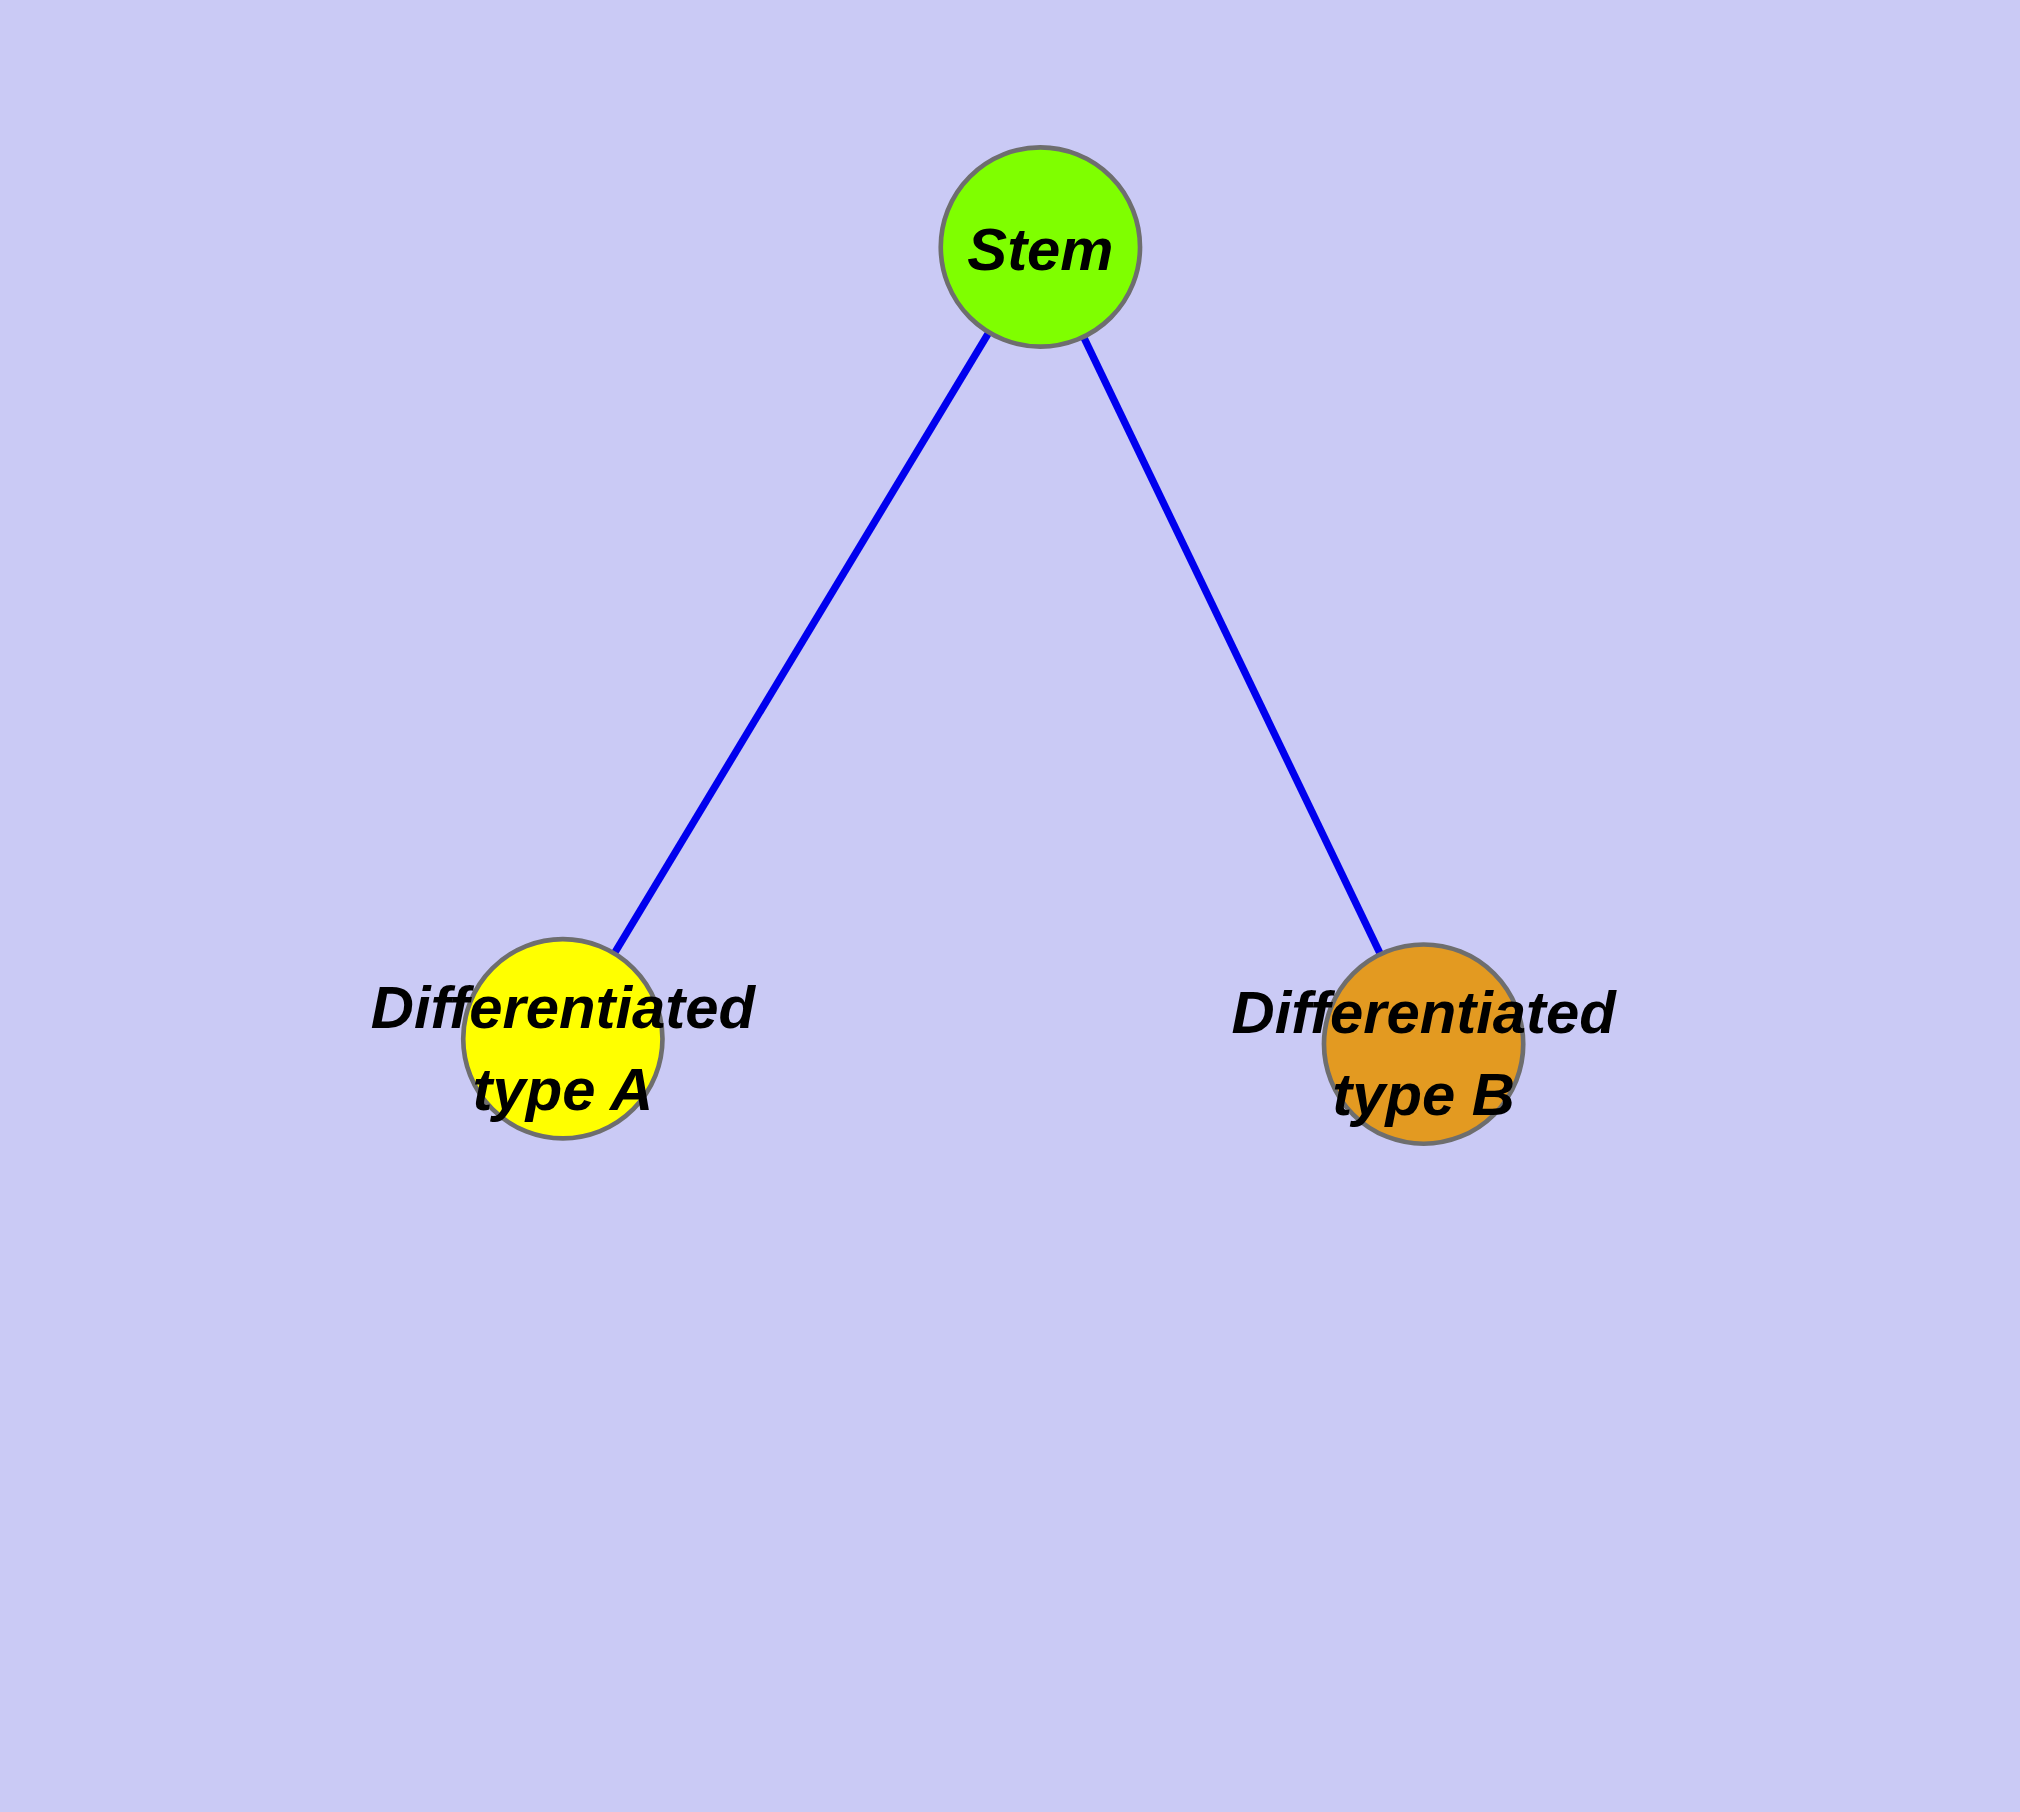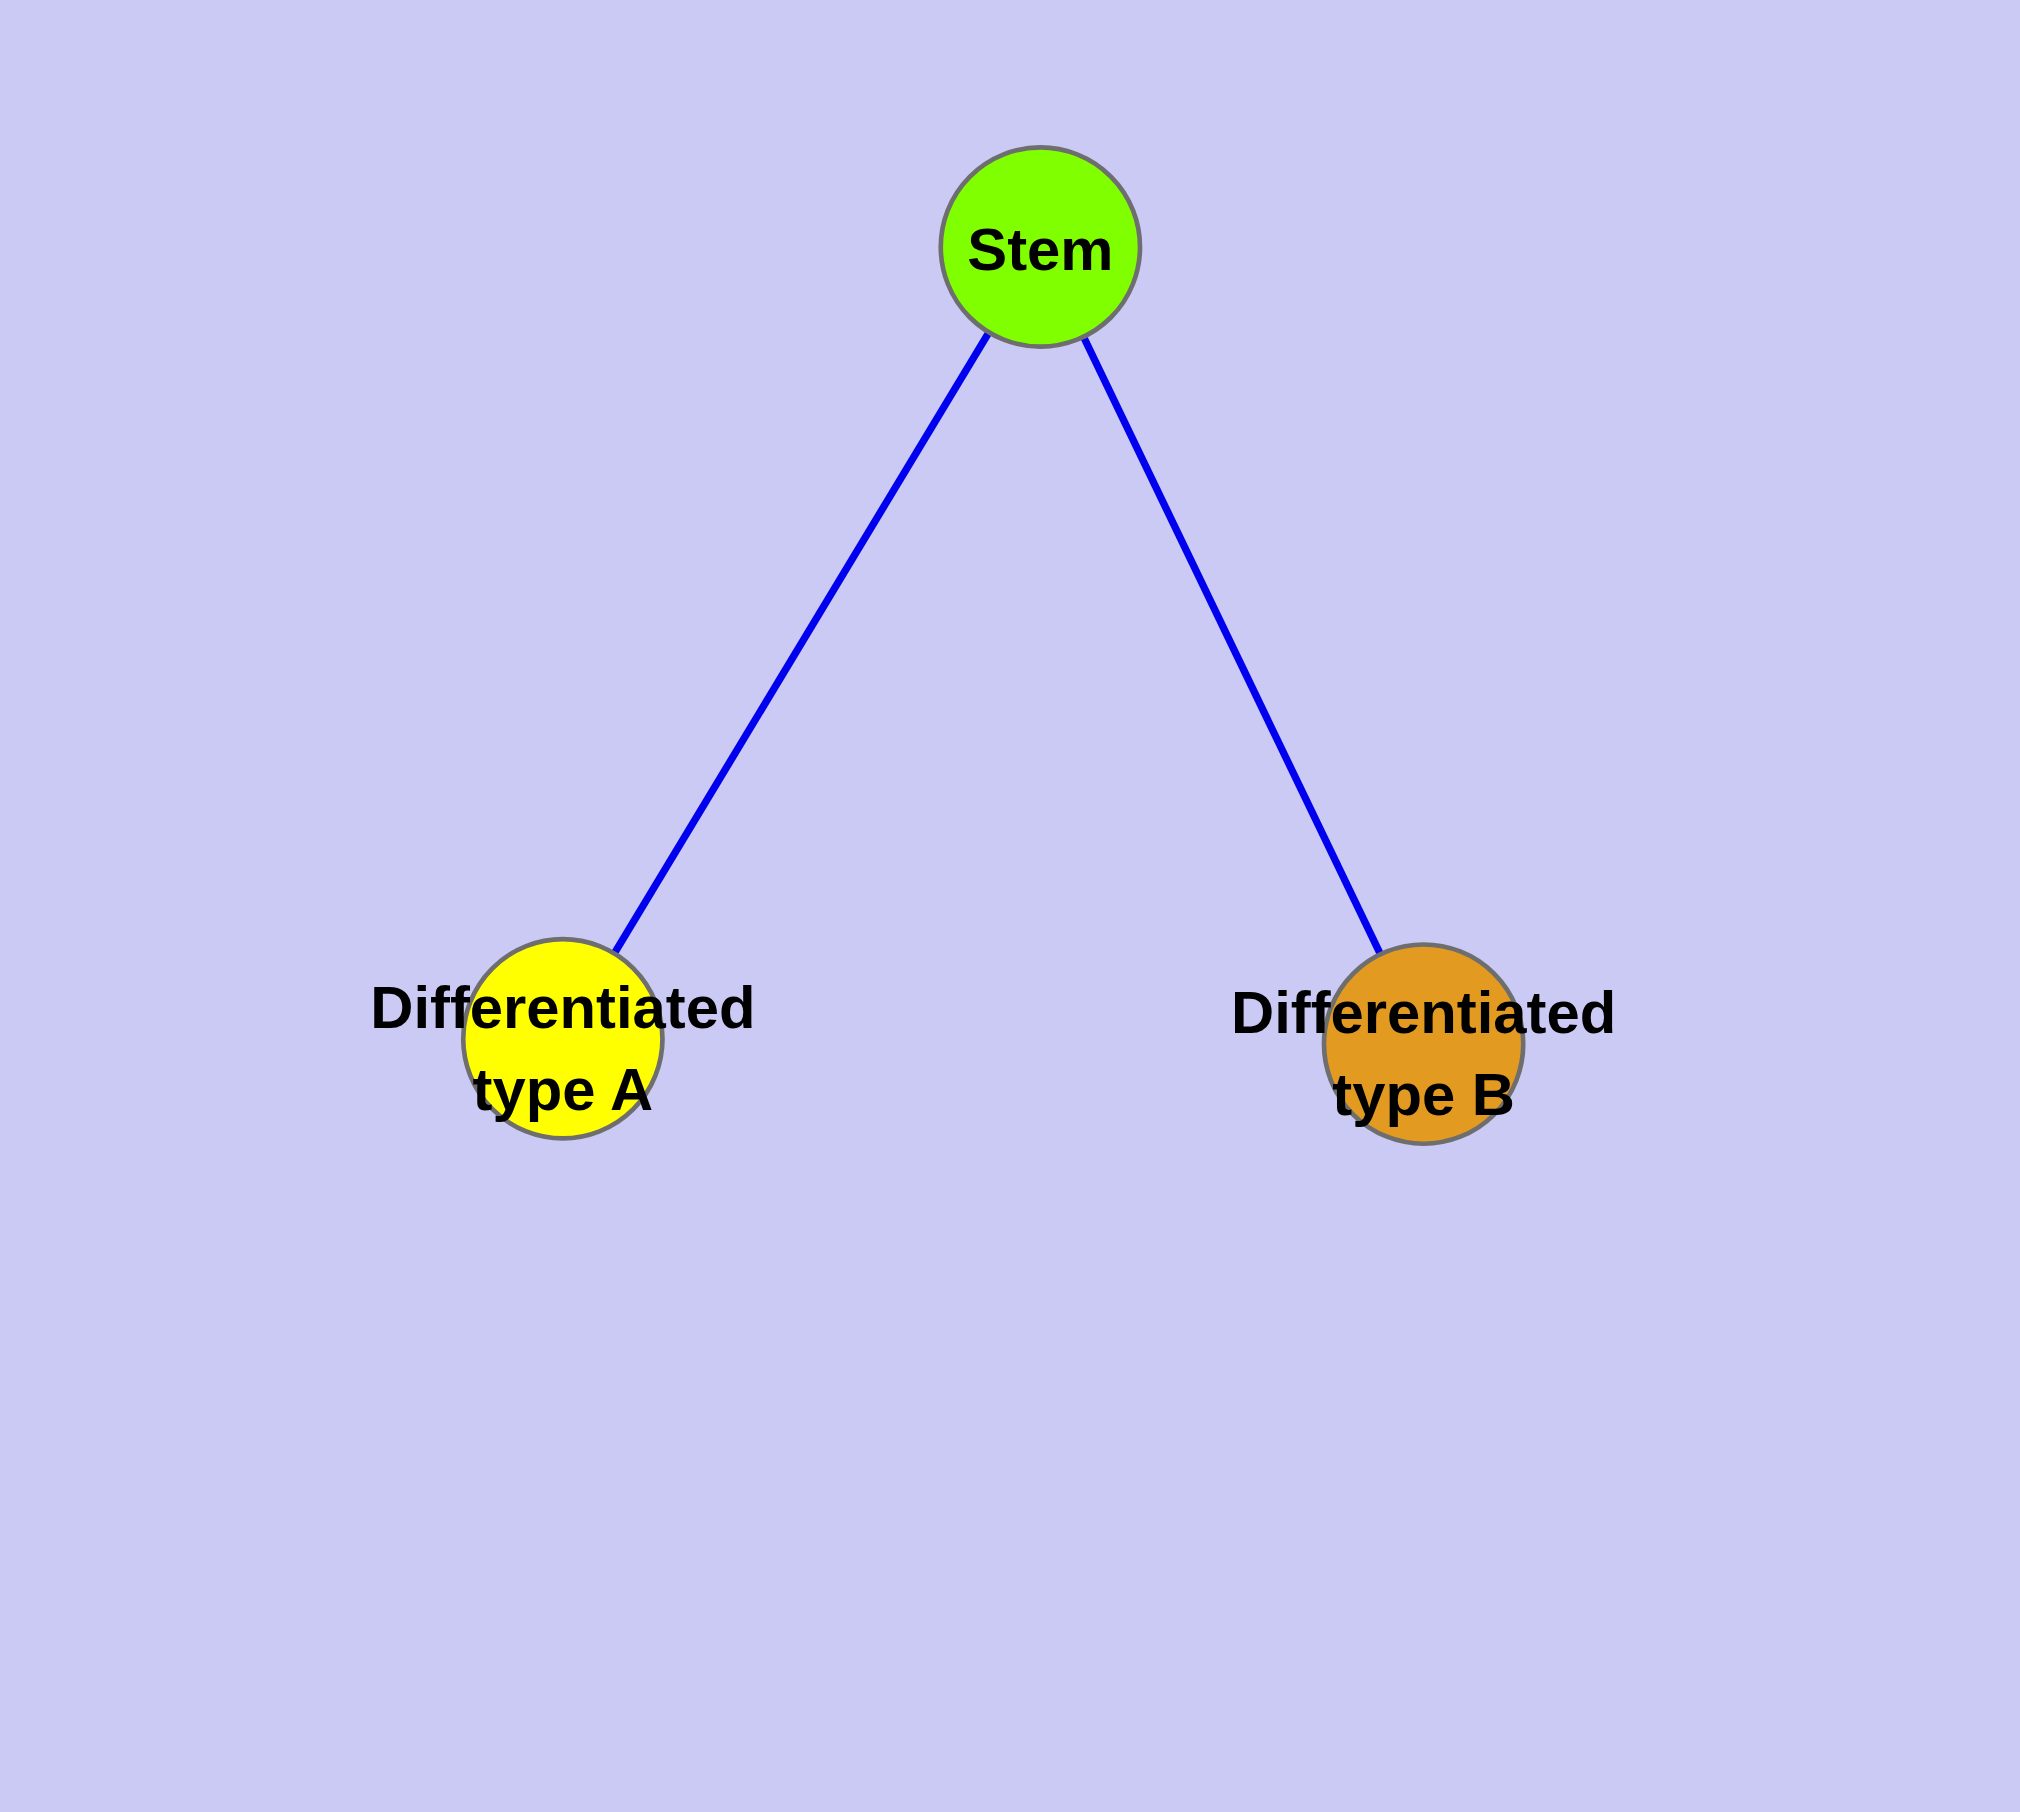--- a/index.html
+++ b/index.html
@@ -5,20 +5,21 @@
   html, body {
     margin: 0;
     padding: 0;
     background: #CACAF5;
   }
   .canvas {
     position: relative;
     width: 2021px;
     height: 1420px;
     overflow: hidden;
+    font-style: italic;
   }
   svg.diagram {
     display: block;
     width: 100%;
     height: 100%;
   }
   .edge {
     stroke-width: 11;
     fill: none;
   }

